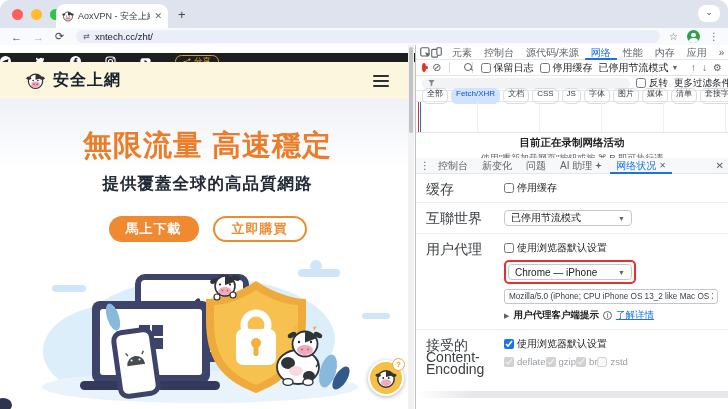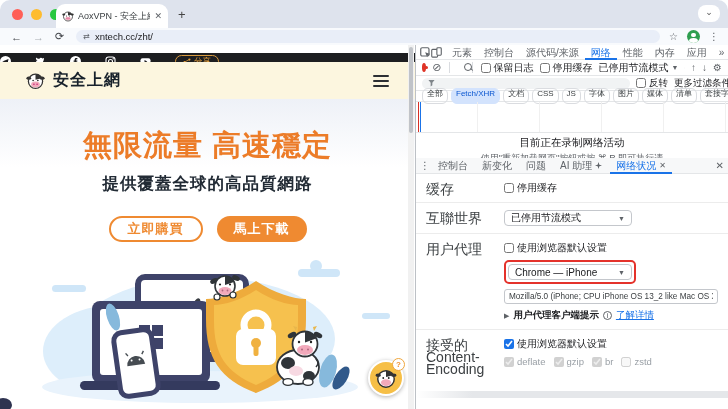--- a/index.html
+++ b/index.html
@@ -89,42 +89,42 @@
   .chip { height:16px; line-height:9px; border:1px solid #dadce0; border-radius:6px; padding:0 4px; font-size:8px; color:#3c4043; white-space:nowrap; }
   .chip.on { background:#d3e3fd; border-color:#d3e3fd; color:#0b57d0; }
 
   .timeline { height:11px; border-bottom:1px solid #e4e6e8; display:flex; background:repeating-linear-gradient(90deg, transparent 0 61px, #ececec 61px 62px); position:relative; }
   .tick { width:62px; text-align:right; padding-right:3px; font-size:8px; color:#80868b; line-height:11px; }
   .waterfall { height:31px; border-bottom:1px solid #e4e6e8; background:repeating-linear-gradient(90deg, transparent 0 61px, #f0f0f0 61px 62px); position:relative; }
   .evt-red { position:absolute; left:2px; top:0; width:1px; height:100%; background:#d93025; }
   .evt-blue { position:absolute; left:4px; top:0; width:1px; height:100%; background:#1a73e8; }
 
   .recmsg { height:25px; overflow:hidden; text-align:center; padding-top:3px; }
-  .recmsg .t { font-size:10.5px; font-weight:400; color:#202124; }
+  .recmsg .t { font-size:10.5px; font-weight:700; color:#202124; }
   .recmsg .b { font-size:9px; color:#5f6368; margin-top:2px; }
 
   .drawerbar { height:16px; background:#f7f8f9; display:flex; align-items:center; gap:2px; padding:0 4px; border-bottom:1px solid #e4e6e8; }
   .dtab { padding:0 6px; font-size:10px; color:#5f6368; height:16px; line-height:16px; white-space:nowrap; display:flex; align-items:center; gap:3px; }
   .dtab.active { color:#1a73e8; box-shadow:inset 0 -2px 0 #1a73e8; }
   .dtab .x { font-size:8px; color:#5f6368; }
   .spark { font-size:8px; color:#5f6368; }
 
   .drawer { height:224px; overflow:hidden; background:#fff; position:relative; }
   .frm-row { display:flex; padding:7px 0 7px 10px; border-bottom:1px solid #ececec; }
   .frm-lbl { flex:0 0 78px; font-size:14px; color:#3c4043; padding-top:2px; line-height:12px; }
   .frm-ctl { display:flex; flex-direction:column; gap:5px; }
   .dsel { width:128px; height:16px; border:1px solid #c4c7cc; border-radius:4px; background:#fff; display:flex; align-items:center; justify-content:space-between; padding:0 6px; font-size:10px; color:#202124; white-space:nowrap; }
   .redbox { border:2px solid #e4322b; border-radius:5px; padding:2px; width:max-content; }
   .ua-input { width:214px; height:15px; border:1px solid #c4c7cc; border-radius:3px; font-size:8.2px; color:#3c4043; padding:0 4px; font-family:inherit; }
   .hintline { display:flex; align-items:center; gap:4px; font-size:9.5px; }
   .hintline .tri2 { font-size:7px; color:#5f6368; }
   .hintline .hl { font-weight:700; color:#202124; }
   .hintline .info { font-size:8px; color:#5f6368; border:1px solid #5f6368; border-radius:50%; width:9px; height:9px; line-height:8px; text-align:center; }
   .hintline a { color:#1a73e8; text-decoration:underline; }
-  .enc-row { display:flex; align-items:center; gap:8px; font-size:9.5px; color:#9aa0a6; }
+  .enc-row { display:flex; align-items:center; gap:0; font-size:9.5px; color:#9aa0a6; }
   .enc-row .cklbl { color:#9aa0a6; font-size:9.5px; }
   .dt-bottom { position:absolute; left:0; bottom:0; width:313px; height:7px; background:linear-gradient(90deg, rgba(229,231,234,0) 0, #e5e7ea 18%); }
 </style>
 </head>
 <body>
 
 <div class="window">
 
   <div class="tabstrip">
     <div class="lights">
@@ -227,22 +227,22 @@
           <i></i>
           <i></i>
           <i></i>
         </span>
     </div>
 
     <div class="hero">
       <div class="headline">無限流量 高速穩定</div>
       <div class="subline">提供覆蓋全球的高品質網路</div>
       <div class="cta-row">
+        <span class="btn fill">馬上下載</span>
         <span class="btn line">立即購買</span>
-        <span class="btn fill">馬上下載</span>
       </div>
 
       <svg class="illus" viewBox="0 0 415 150">
         <ellipse cx="205" cy="80" rx="130" ry="62" fill="#ddeefb"></ellipse>
         <ellipse cx="115" cy="92" rx="72" ry="46" fill="#ddeefb"></ellipse>
         <rect x="298" y="10" width="42" height="8" rx="4" fill="#cfe6f8"></rect>
         <circle cx="316" cy="7" r="6" fill="#cfe6f8"></circle>
         <rect x="52" y="26" width="34" height="7" rx="3.5" fill="#cfe6f8"></rect>
         <rect x="362" y="54" width="28" height="6" rx="3" fill="#cfe6f8"></rect>
         <ellipse cx="200" cy="128" rx="158" ry="16" fill="#e9f3fc"></ellipse>

